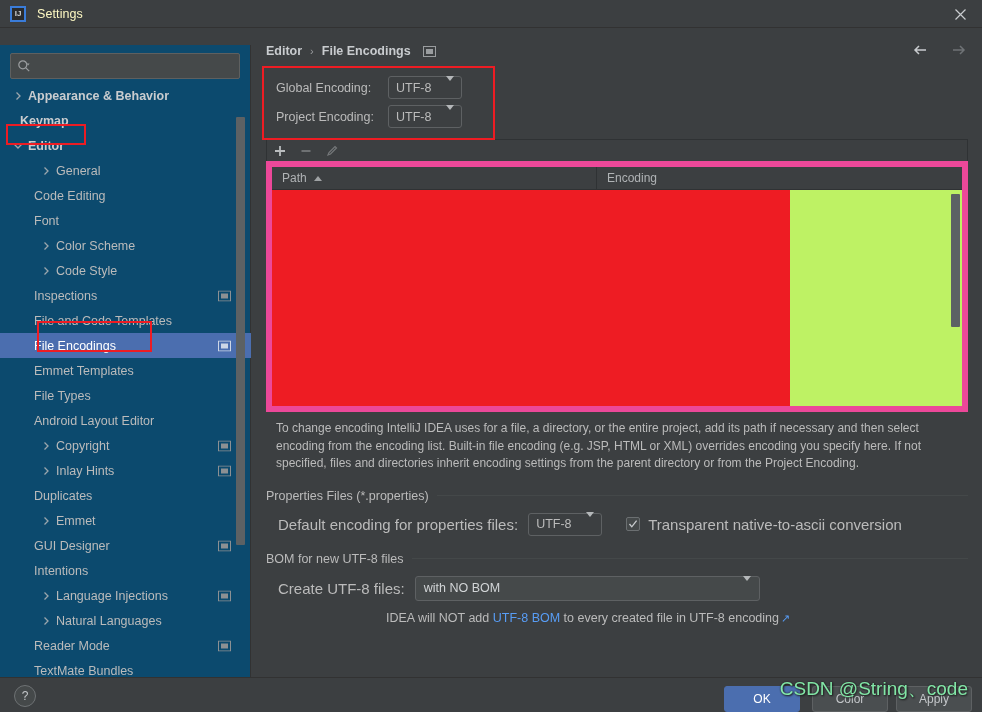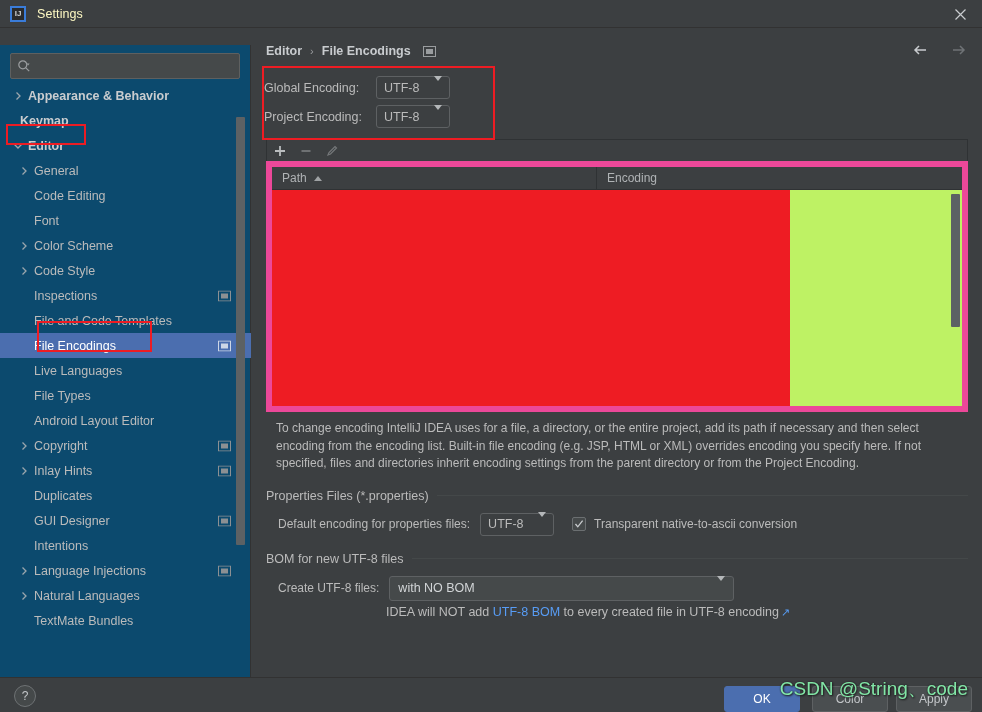--- a/index.html
+++ b/index.html
@@ -69,21 +69,21 @@
   .tree-item {
     position: relative; height: 25px; display: flex; align-items: center;
     color: #bbbbbb; font-size: 12.5px; cursor: default; user-select: none;
   }
   .tree-item .arrow {
     width: 12px; height: 12px; flex: 0 0 auto; opacity: .85;
   }
   .tree-item .lbl { white-space: nowrap; }
   .tree-item.lvl0 { padding-left: 12px; font-weight: bold; color: #c9cccf; }
   .tree-item.lvl0 .lbl { font-weight: bold; }
-  .tree-item.lvl1 { padding-left: 18px; }
+  .tree-item.lvl1 { padding-left: 40px; }
   .tree-item.lvl0 .lbl, .tree-item.lvl1 .lbl { margin-left: 4px; }
   .tree-item.noarrow.lvl0 { padding-left: 16px; }
   .tree-item.noarrow.lvl1 { padding-left: 30px; }
   .tree-item.selected { background: #4b6eaf; }
   .tree-item.selected .lbl { color: #ffffff; }
   .mon-ico {
     position: absolute; right: 20px; top: 50%; transform: translateY(-50%);
     width: 13px; height: 11px;
   }
   .tree-sb-track {
@@ -104,21 +104,21 @@
     padding-left: 14px; font-size: 12.5px; color: #c9cccf; font-weight: bold;
     margin-top: 7px;
   }
   .breadcrumb .sep { margin: 0 8px; font-weight: normal; color: #9a9d9f; font-size: 11px; }
   .breadcrumb .mon { margin-left: 12px; width: 13px; height: 11px; }
   .nav-arrows {
     position: absolute; right: 14px; top: 13px; display: flex; gap: 17px;
   }
   .nav-arrow { width: 20px; height: 18px; cursor: pointer; }
 
-  .enc-rows { padding: 6px 0 0 12px; }
+  .enc-rows { padding: 6px 0 0 24px; }
   .enc-row { display: flex; align-items: center; height: 29px; }
   .enc-lbl { width: 112px; font-size: 12.5px; color: #bbbbbb; }
   .combo {
     height: 23px; border: 1px solid #5e6163; border-radius: 3px;
     background: #3c3f41; display: flex; align-items: center;
     padding: 0 7px; cursor: pointer; color: #bbbbbb; font-size: 12.5px;
   }
   .combo.small { min-width: 74px; justify-content: space-between; }
   .combo .caret { margin-left: 10px; }
   .caret-tri {
@@ -164,35 +164,35 @@
     line-height: 17.5px; max-width: 690px;
   }
 
   .group {
     margin: 16px 14px 0 14px; display: flex; align-items: center; gap: 8px;
   }
   .group-title { font-size: 12.5px; color: #bbbbbb; white-space: nowrap; }
   .group-line { flex: 1; height: 1px; background: #50545669; }
 
   .field-row { display: flex; align-items: center; margin: 10px 0 0 26px; }
-  .field-lbl { font-size: 12px; color: #bbbbbb; margin-right: 10px; }
-  .chk-wrap { display: flex; align-items: center; margin-left: 18px; cursor: pointer; justify-content: flex-end; }
+  .field-lbl { font-size: 15px; color: #bbbbbb; margin-right: 10px; }
+  .chk-wrap { display: flex; align-items: center; margin-left: 24px; cursor: pointer; justify-content: flex-end; }
   .chk {
     width: 14px; height: 14px; border: 1px solid #6b6f71; border-radius: 2px;
     background: #45494a; display: flex; align-items: center; justify-content: center;
     margin-right: 8px;
   }
   .chk-mark { width: 10px; height: 10px; }
   .combo-wide {
     width: 345px; height: 25px; border: 1px solid #5e6163; border-radius: 3px;
     background: #45494a; display: flex; align-items: center; justify-content: space-between;
     padding: 0 8px; color: #d2d5d7; font-size: 12.5px; cursor: pointer; gap: 36px;
   }
   .bom-note {
-    margin: 4px 0 0 134px; font-size: 12.5px; color: #bbbbbb;
+    margin: 10px 0 0 134px; font-size: 12.5px; color: #bbbbbb;
   }
   .bom-note a { color: #589df6; text-decoration: none; }
   .ext-link { color: #589df6; font-size: 11px; margin-left: 2px; }
 
   
   .footer {
     position: absolute; left: 0; bottom: 0; width: 982px; height: 35px;
     background: #3c3f41; border-top: 1px solid #323232;
   }
   .help-btn {
@@ -303,21 +303,21 @@
             <span class="lbl">File and Code Templates</span>
           </div>
           <div class="tree-item lvl1 noarrow selected" style="background: rgb(75, 110, 175);">
             <span class="lbl">File Encodings</span>
             <svg class="mon-ico" viewBox="0 0 13 11">
               <rect x="0.5" y="0.5" width="12" height="10" fill="none" stroke="#cdd6e6" stroke-width="1"></rect>
               <rect x="3" y="3" width="7" height="5" fill="#cdd6e6"></rect>
             </svg>
           </div>
           <div class="tree-item lvl1 noarrow">
-            <span class="lbl">Live Languages</span>
+            <span class="lbl">Emmet Templates</span>
           </div>
           <div class="tree-item lvl1 noarrow">
             <span class="lbl">File Types</span>
           </div>
           <div class="tree-item lvl1 noarrow">
             <span class="lbl">Android Layout Editor</span>
           </div>
           <div class="tree-item lvl1">
             <svg class="arrow" viewBox="0 0 12 12">
               <path d="M4.5 2.5 L8 6 L4.5 9.5" stroke="#b4b7b9" stroke-width="1.3" fill="none"></path>
@@ -334,20 +334,26 @@
             </svg>
             <span class="lbl">Inlay Hints</span>
             <svg class="mon-ico" viewBox="0 0 13 11">
               <rect x="0.5" y="0.5" width="12" height="10" fill="none" stroke="#8c9093" stroke-width="1"></rect>
               <rect x="3" y="3" width="7" height="5" fill="#8c9093"></rect>
             </svg>
           </div>
           <div class="tree-item lvl1 noarrow">
             <span class="lbl">Duplicates</span>
           </div>
+          <div class="tree-item lvl1">
+            <svg class="arrow" viewBox="0 0 12 12">
+              <path d="M4.5 2.5 L8 6 L4.5 9.5" stroke="#b4b7b9" stroke-width="1.3" fill="none"></path>
+            </svg>
+            <span class="lbl">Emmet</span>
+          </div>
           <div class="tree-item lvl1 noarrow">
             <span class="lbl">GUI Designer</span>
             <svg class="mon-ico" viewBox="0 0 13 11">
               <rect x="0.5" y="0.5" width="12" height="10" fill="none" stroke="#8c9093" stroke-width="1"></rect>
               <rect x="3" y="3" width="7" height="5" fill="#8c9093"></rect>
             </svg>
           </div>
           <div class="tree-item lvl1 noarrow">
             <span class="lbl">Intentions</span>
           </div>
@@ -359,20 +365,27 @@
             <svg class="mon-ico" viewBox="0 0 13 11">
               <rect x="0.5" y="0.5" width="12" height="10" fill="none" stroke="#8c9093" stroke-width="1"></rect>
               <rect x="3" y="3" width="7" height="5" fill="#8c9093"></rect>
             </svg>
           </div>
           <div class="tree-item lvl1">
             <svg class="arrow" viewBox="0 0 12 12">
               <path d="M4.5 2.5 L8 6 L4.5 9.5" stroke="#b4b7b9" stroke-width="1.3" fill="none"></path>
             </svg>
             <span class="lbl">Natural Languages</span>
+          </div>
+          <div class="tree-item lvl1 noarrow">
+            <span class="lbl">Reader Mode</span>
+            <svg class="mon-ico" viewBox="0 0 13 11">
+              <rect x="0.5" y="0.5" width="12" height="10" fill="none" stroke="#8c9093" stroke-width="1"></rect>
+              <rect x="3" y="3" width="7" height="5" fill="#8c9093"></rect>
+            </svg>
           </div>
           <div class="tree-item lvl1 noarrow">
             <span class="lbl">TextMate Bundles</span>
           </div>
         </div>
       <div class="tree-sb-track">
         <div class="tree-sb-thumb" style="top:34px;height:428px;"></div>
       </div>
     </div>
   </div>

